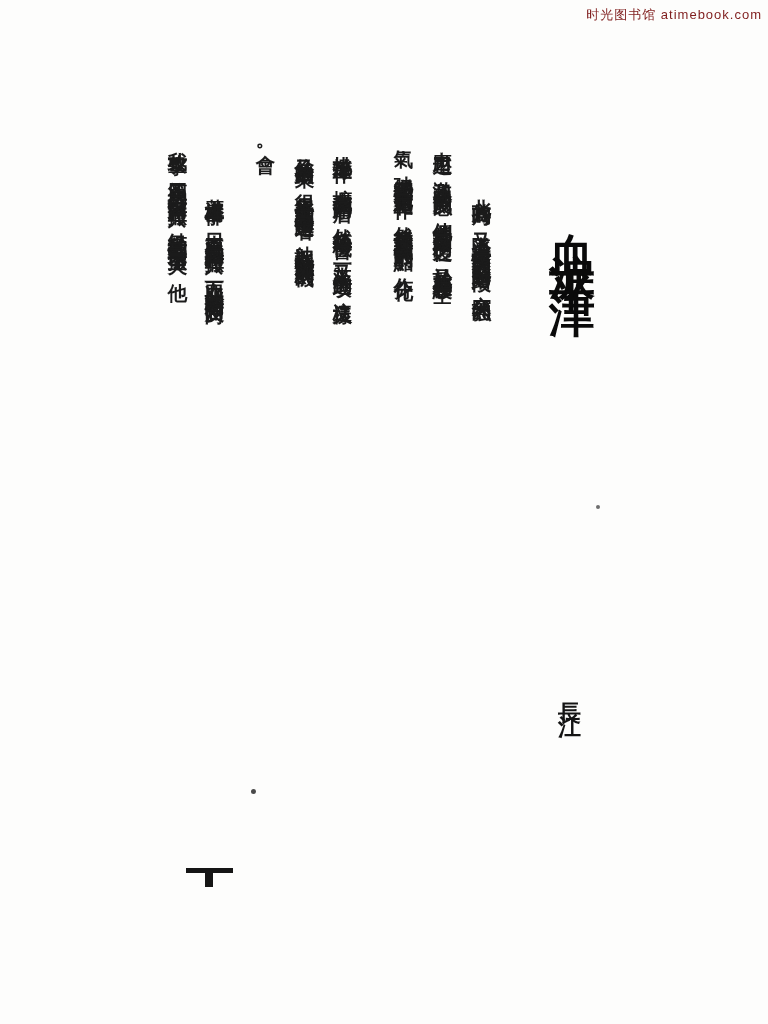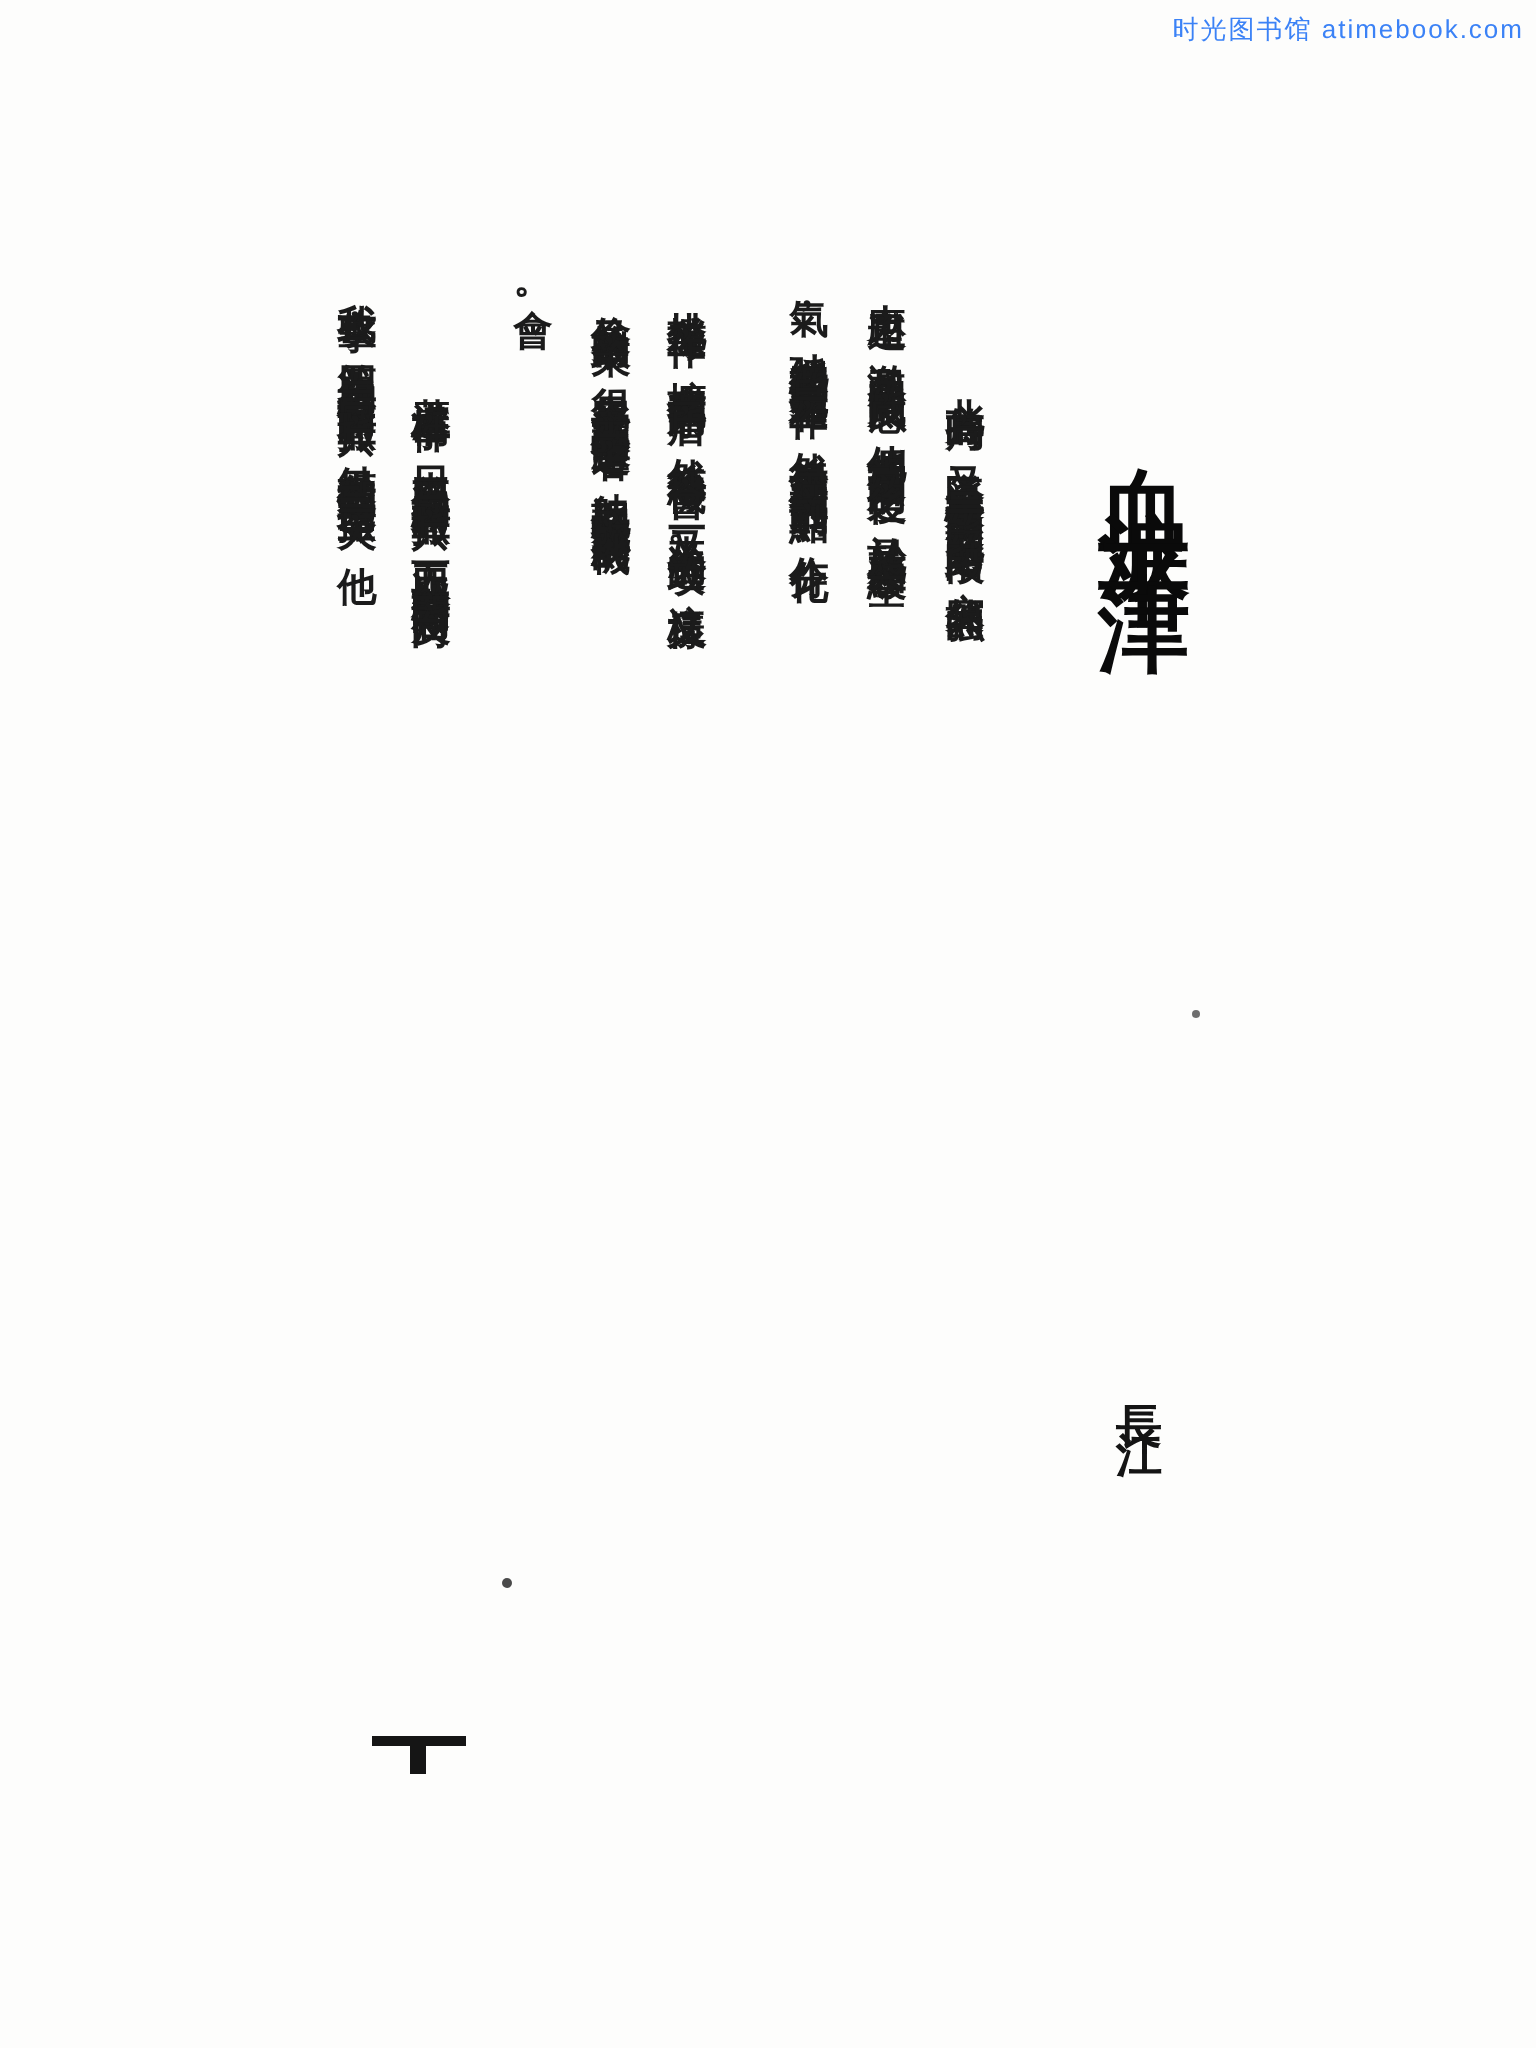--- a/index.html
+++ b/index.html
@@ -12,21 +12,21 @@
     font-family: "Liberation Serif", "DejaVu Serif", serif;
   }
   .page { position: absolute; inset: 0; }
 
   .watermark {
     position: absolute;
     top: 6px; right: 6px;
     font-family: "Liberation Sans", "DejaVu Sans", sans-serif;
     font-size: 13px;
     letter-spacing: 1px;
-    color: #3b82f6;
+    color: #7f1d1d;
     white-space: nowrap;
   }
 
   .vtext {
     position: absolute;
     writing-mode: vertical-rl;
     text-orientation: upright;
     color: #1c1c1c;
     white-space: nowrap;
   }

